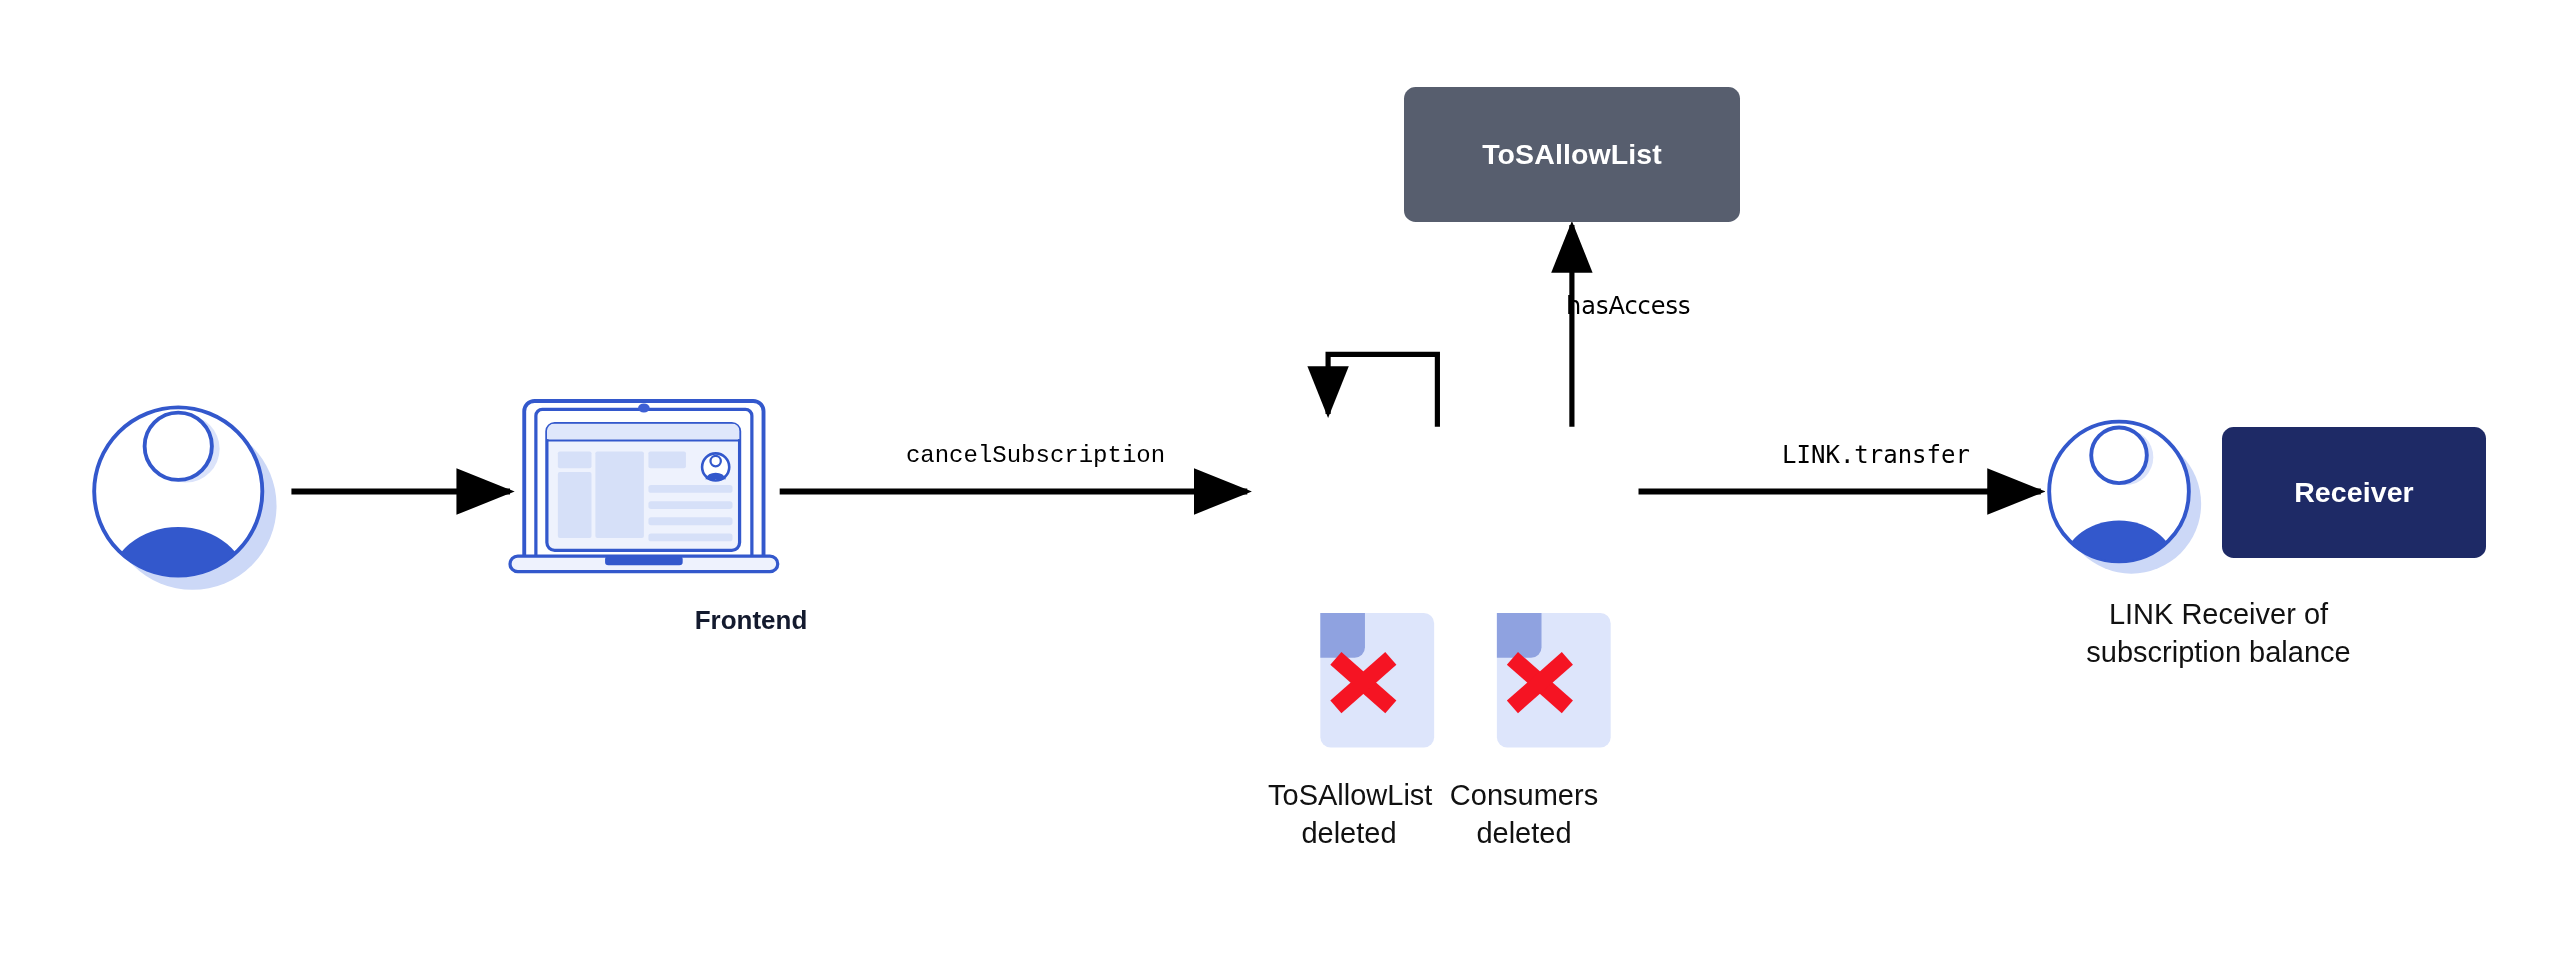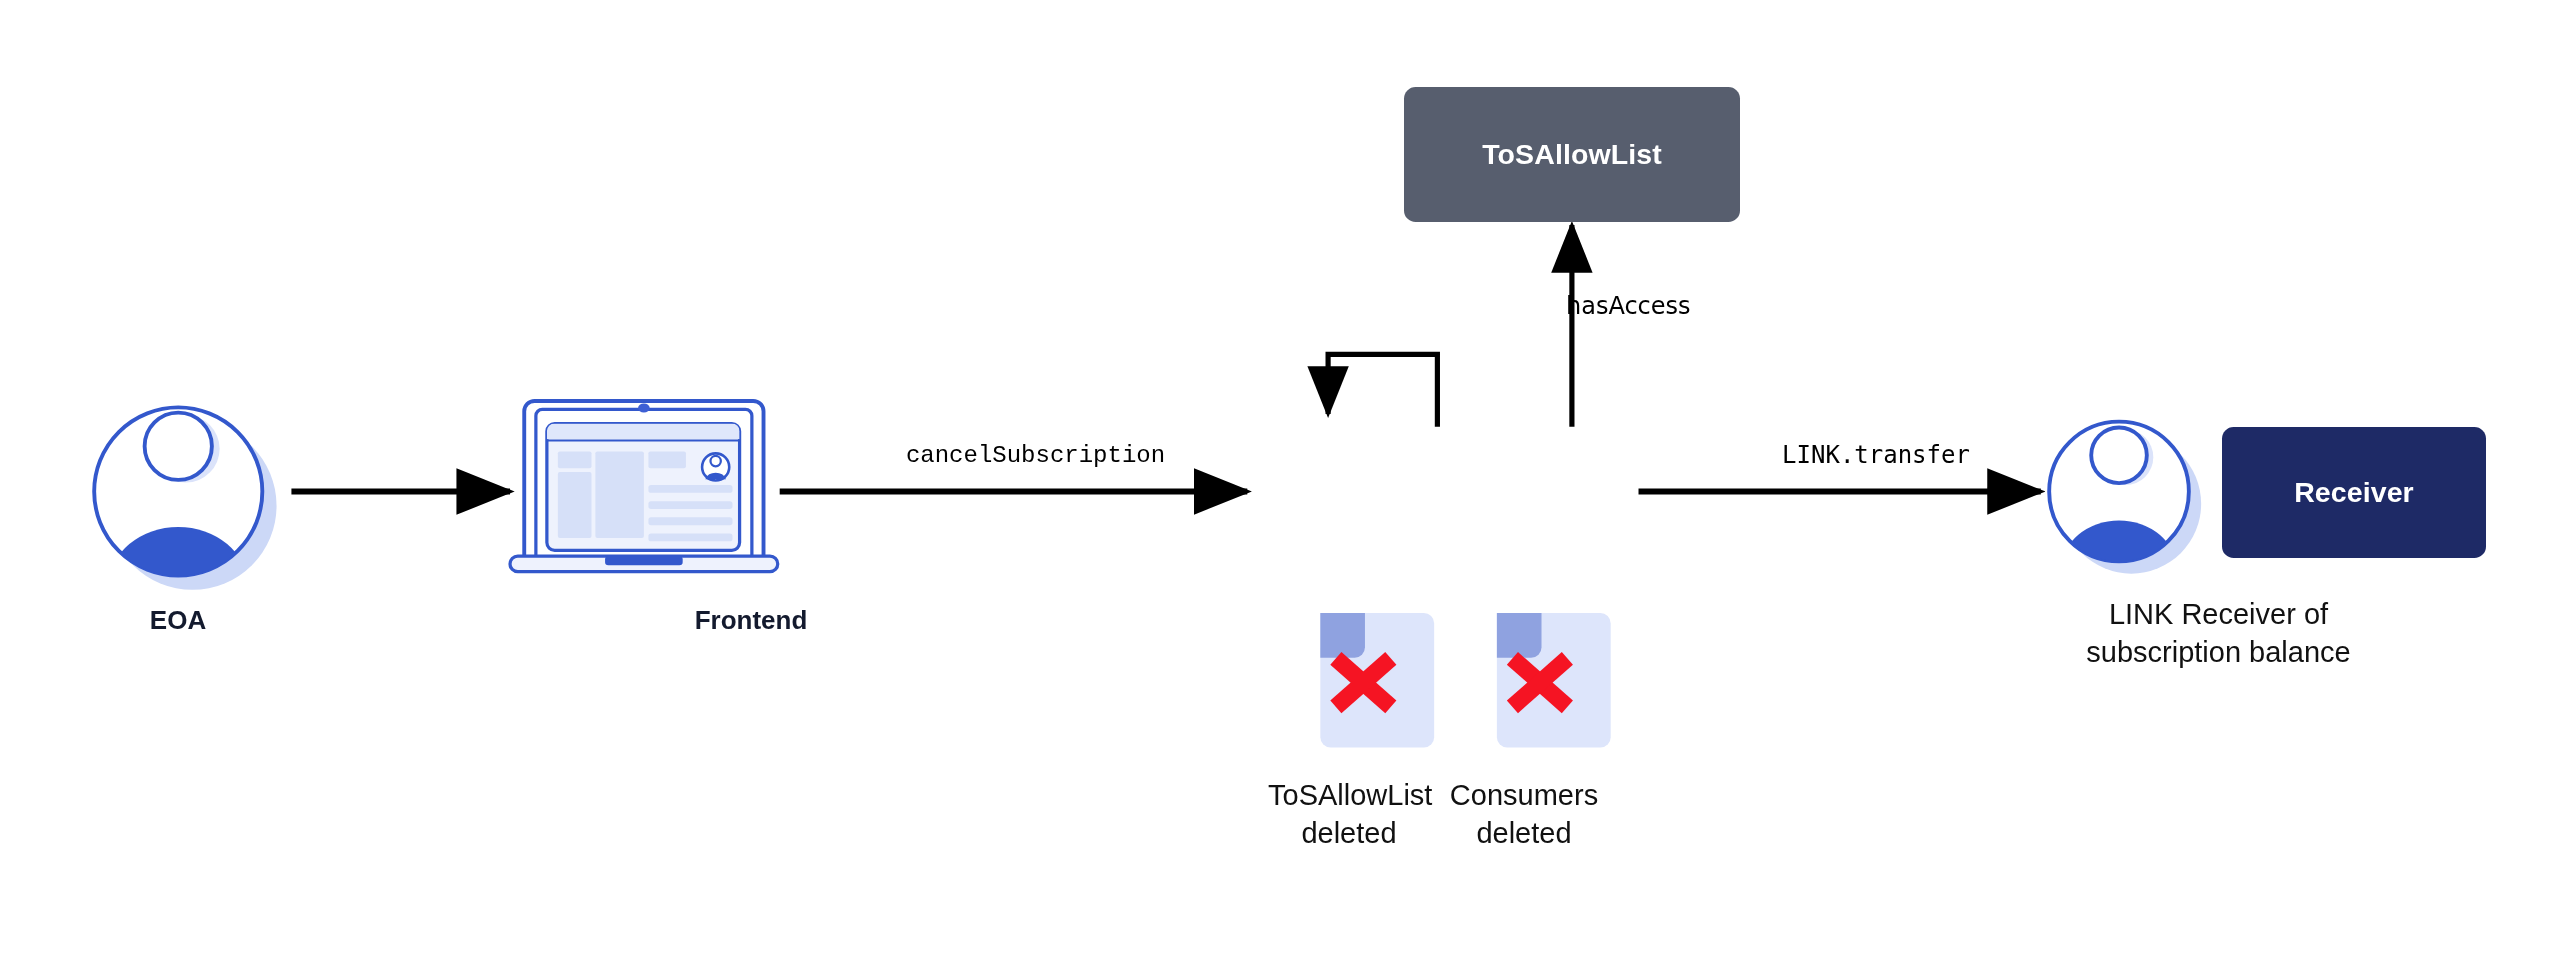--- a/index.html
+++ b/index.html
@@ -209,21 +209,20 @@
 
   <div id="tos-allow-list" class="node-box slate">
     <span>ToSAllowList</span>
   </div>
 
 
   <div id="contract-box" class="node-box navy">
     <span>Receiver</span>
   </div>
 
-  <div id="eoa-caption" class="caption-bold">EOA</div>
 
   <div id="frontend-caption" class="caption-bold">Frontend</div>
 
   <div id="link-receiver-caption" class="caption-plain">LINK Receiver of
 subscription balance</div>
 
   <div id="doc-sub-caption" class="caption-plain">ToSAllowList
 deleted</div>
 
   <div id="doc-cons-caption" class="caption-plain">Consumers

